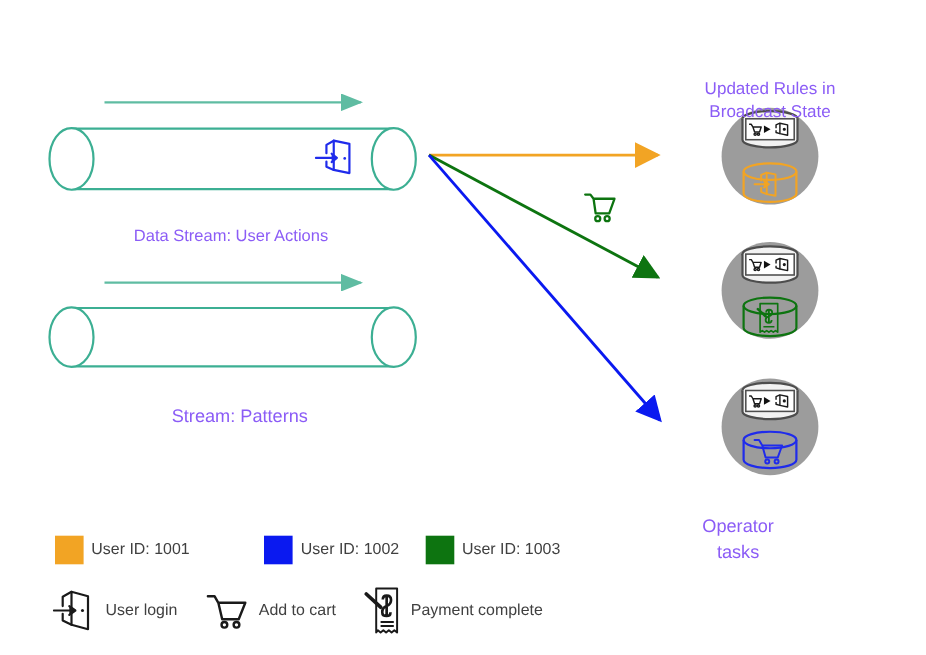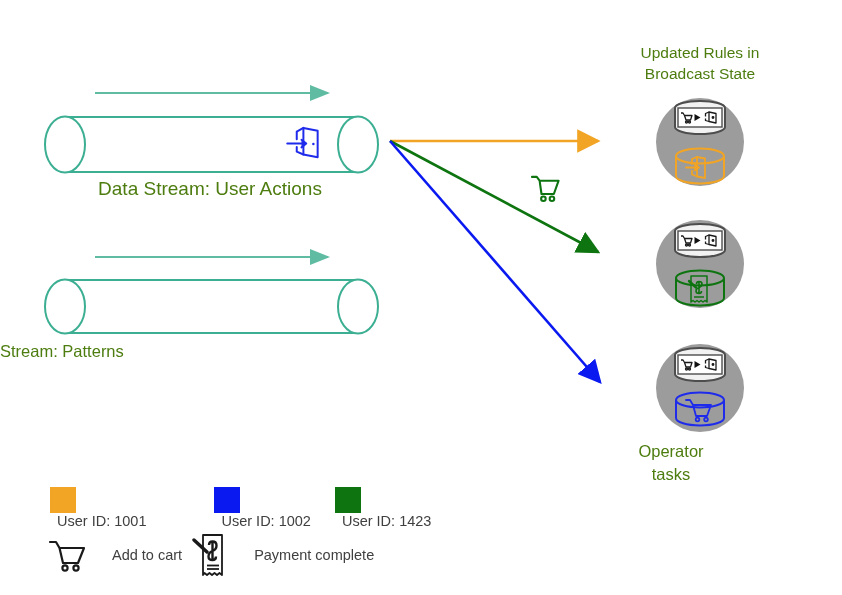--- a/index.html
+++ b/index.html
@@ -15,31 +15,33 @@
     font-family: "Liberation Sans", sans-serif;
   }
   #canvas {
     position: absolute;
     left: 0; top: 0;
     width: 842px;
     height: 595px;
   }
   .lbl {
     position: absolute;
-    color: #4d7c0f;
+    color: #8b5cf6;
     font-family: "Liberation Sans", sans-serif;
     white-space: pre;
+    margin-top: 28px;
   }
   #stream1-label {
     left: 0; top: 178px; width: 420px;
     text-align: center;
-    font-size: 19px;
+    font-size: 15px;
   }
   #stream2-label {
     left: 0; top: 342px; width: 436px;
+    text-align: center;
     font-size: 16.5px;
   }
   #broadcast-title {
     left: 600px; top: 42px; width: 200px;
     text-align: center;
     font-size: 15.5px;
     line-height: 21px;
   }
   #operator-label {
     left: 587px; top: 440px; width: 168px;
@@ -48,21 +50,21 @@
     line-height: 23px;
   }
   .legend-row {
     position: absolute;
     display: flex;
     align-items: center;
   }
   #legend-colors { left: 50px; top: 487px; }
   .legend-color-item {
     display: flex;
-    flex-direction: column;
+    align-items: center;
   }
   .swatch {
     width: 26px;
     height: 26px;
     display: block;
   }
   .legend-color-item .legend-text {
     font-size: 14.5px;
     color: #404040;
     margin-left: 7px;
@@ -245,37 +247,48 @@
   <div class="legend-color-item" style="margin-right:24px;">
     <span class="swatch" style="background:#F2A424;"></span>
     <span class="legend-text">User ID: 1001</span>
   </div>
   <div class="legend-color-item" style="margin-right:24px;padding-left:44px;">
     <span class="swatch" style="background:#0A19F0;"></span>
     <span class="legend-text">User ID: 1002</span>
   </div>
   <div class="legend-color-item">
     <span class="swatch" style="background:#0D7410;"></span>
-    <span class="legend-text">User ID: 1423</span>
+    <span class="legend-text">User ID: 1003</span>
   </div>
 </div>
 
 <div class="legend-row" id="legend-icons">
 
-
-  <div class="legend-icon-item" style="margin-right:10px;gap:16px;">
+  <div class="legend-icon-item" style="margin-right:26px;">
+    <svg width="40" height="42" viewBox="0 0 40 42" fill="none" stroke="#1A1A1A" stroke-width="2" stroke-linecap="round" stroke-linejoin="round">
+      <path d="M17,4 L32,8 L32,38 L17,34 Z"></path>
+      <path d="M17,4 L9,8.5 L9,17"></path>
+      <path d="M17,34 L9,30 L9,24"></path>
+      <line x1="1" y1="21" x2="19" y2="21"></line>
+      <path d="M15,17 L20.5,21 L15,25" fill="#1A1A1A"></path>
+      <circle cx="27" cy="21" r="1.4" fill="#1A1A1A" stroke="none"></circle>
+    </svg>
+    <span class="legend-text">User login</span>
+  </div>
+
+  <div class="legend-icon-item" style="margin-right:26px;">
     <svg width="40" height="36" viewBox="0 0 40 36" fill="none" stroke="#1A1A1A" stroke-width="2.2" stroke-linecap="round" stroke-linejoin="round">
       <path d="M2,5 L8,5 L11.5,11 L36,11 L30,26 L15,26 L11.5,11"></path>
       <circle cx="17" cy="31" r="2.6"></circle>
       <circle cx="28" cy="31" r="2.6"></circle>
     </svg>
     <span class="legend-text">Add to cart</span>
   </div>
 
-  <div class="legend-icon-item" style="margin-right:26px;gap:20px;">
+  <div class="legend-icon-item" style="margin-right:26px;">
     <svg width="34" height="44" viewBox="0 0 34 44" fill="none" stroke="#1A1A1A" stroke-width="1.8" stroke-linejoin="round">
       <path d="M11,2 L30,2 L30,42 L27.5,40 L25,42 L22.5,40 L20,42 L17.5,40 L15,42 L12.5,40 L11,42 Z" fill="#ffffff"></path>
       <line x1="15" y1="36" x2="27" y2="36"></line>
       <line x1="15" y1="32.5" x2="27" y2="32.5"></line>
       <path d="M20.5,9 L20.5,28 M17,12 Q17,8.5 20.5,8.5 Q24.5,8.5 24.5,12.5 Q24.5,16.5 20.5,18 Q16.5,19.5 16.5,23.5 Q16.5,27 20.5,27 Q24,27 24,23.5" stroke-width="2.4"></path>
       <path d="M2,7 L15,19" stroke-width="3.4" stroke-linecap="round"></path>
     </svg>
     <span class="legend-text">Payment complete</span>
   </div>
 

